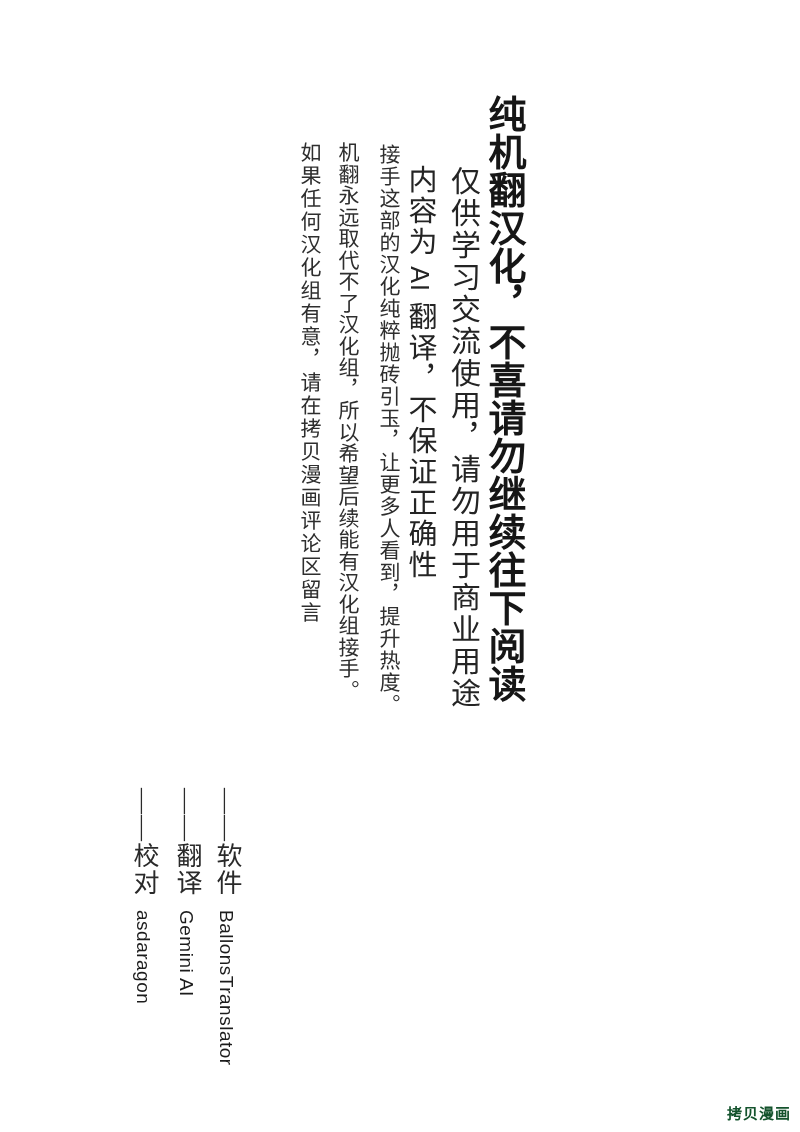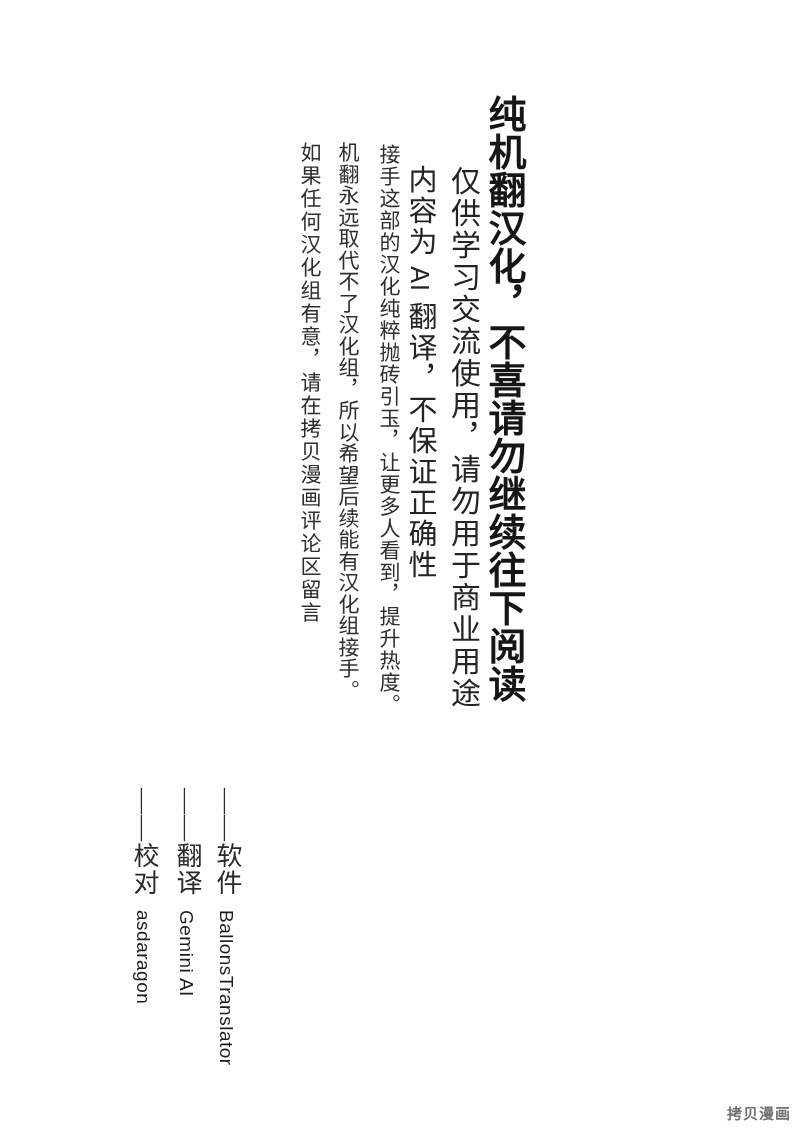--- a/index.html
+++ b/index.html
@@ -100,15 +100,15 @@
   <div class="vcol para para-2">机翻永远取代不了汉化组，所以希望后续能有汉化组接手。</div>
 
   <div class="vcol para para-3">如果任何汉化组有意，请在拷贝漫画评论区留言</div>
 
   <div class="vcol credit credit-software"><span>——</span><span>软件</span><span class="latin">BallonsTranslator</span></div>
 
   <div class="vcol credit credit-translate"><span>——</span><span>翻译</span><span class="latin">Gemini AI</span></div>
 
   <div class="vcol credit credit-proof"><span>——</span><span>校对</span><span class="latin">asdaragon</span></div>
 
-  <div class="watermark" style="color: #737373;">拷贝漫画</div>
+  <div class="watermark" style="color: #14532d;">拷贝漫画</div>
 
 </div>
 
 </body></html>

